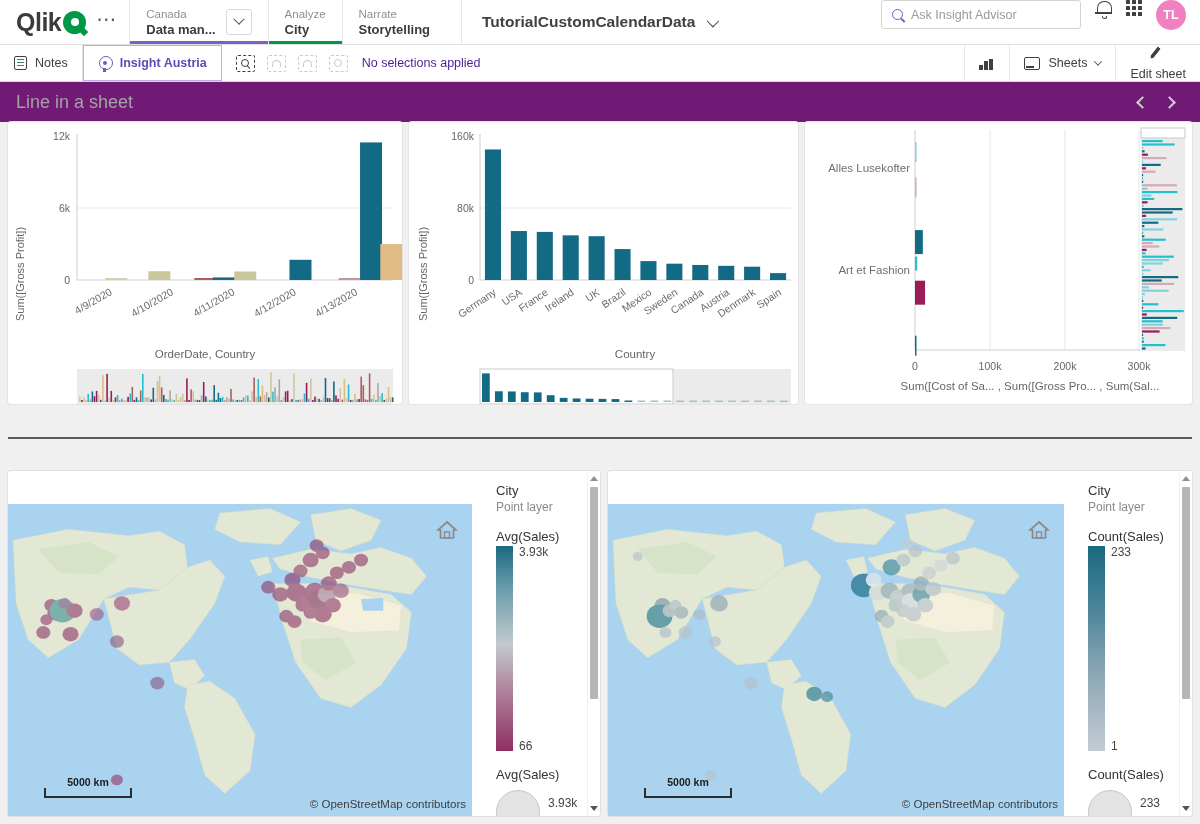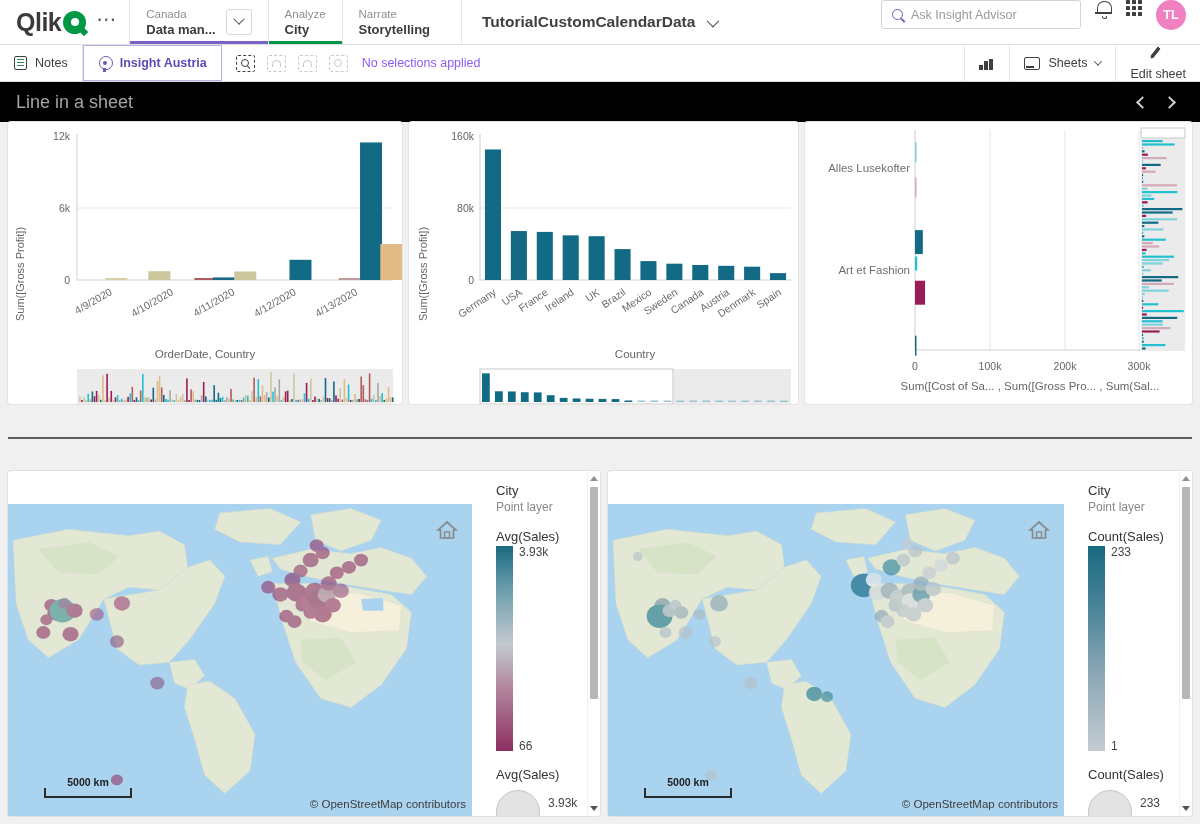--- a/index.html
+++ b/index.html
@@ -110,37 +110,37 @@
   .sel-ic {
     width: 19px; height: 17px; position: relative; display:flex; align-items:center; justify-content:center;
   }
   .dashed-box { position:absolute; inset:0; border: 1.3px dashed #404040; border-radius:2px;}
   .dashed-box.dim { border-color:#c9c9c9; }
   .inner-mag { width:8px;height:8px;border:1.4px solid #404040;border-radius:50%;position:relative;}
   .inner-mag::after{content:"";position:absolute;width:1.4px;height:4px;background:#404040;right:-1px;bottom:-3px;transform:rotate(-45deg);}
   .arc-l, .arc-r { width:9px;height:7px;border:1.4px solid #c9c9c9;border-bottom:none;border-radius:5px 5px 0 0; position:relative;}
   .arc-r { transform: scaleX(-1); }
   .circ-x { width:8px;height:8px;border:1.4px solid #c9c9c9;border-radius:50%;}
-  .nosel { font-size: 12.5px; color: #8b5cf6; margin-left: 2px; }
+  .nosel { font-size: 12.5px; color: #4c1d95; margin-left: 2px; }
 
   .toolbar2-right { margin-left:auto; display:flex; align-items:stretch; }
   .barchart-ic { width:16px;height:14px; display:flex;align-items:flex-end; gap:1.5px;}
   .barchart-ic span { width:3.5px; background:#404040; }
   .bookmark-ic { width:11px;height:14px;border:1.5px solid #404040;border-bottom:none; position:relative;}
   .bookmark-ic::after{content:"";position:absolute;left:-1.5px;bottom:-6px;width:0;height:0;border-left:6.5px solid transparent;border-right:6.5px solid transparent;border-top:6px solid #fff;}
   .bookmark-ic::before{content:"";position:absolute;left:-1.5px;bottom:-7.5px;width:0;height:0;border-left:6.5px solid transparent;border-right:6.5px solid transparent;border-top:7.5px solid #404040;}
   .sheets-ic { width:16px;height:13px;border:1.5px solid #404040;border-radius:2px;position:relative;}
   .sheets-ic::after{content:"";position:absolute;left:1px;bottom:1px;width:8px;height:1.5px;background:#404040;}
   .pencil-ic { width:15px;height:15px;position:relative;}
   .pencil-ic::before{content:"";position:absolute;left:2px;top:1px;width:4px;height:14px;background:#404040;transform:rotate(38deg);transform-origin:center; clip-path: polygon(0 0,100% 0,100% 82%,50% 100%,0 82%);}
   .chev-s { width:6px;height:6px;border-right:1.5px solid #595959;border-bottom:1.5px solid #595959;transform:rotate(45deg) translate(-1px,-1px);}
 
   
   .sheet-head {
-    height: 40px; display: flex; align-items: center; padding: 0 16px; background:#000000;
+    height: 40px; display: flex; align-items: center; padding: 0 16px; background:#701a75;
   }
   .sheet-title { font-size: 18px; color: #a3a3a3; }
   .sheet-nav { margin-left:auto; display:flex; gap: 18px; padding-right: 10px;}
   .navarrow { width:9px; height:9px; border-right:2px solid #cfcfcf; border-bottom:2px solid #cfcfcf; cursor:pointer;}
   .navarrow.left { transform: rotate(135deg); }
   .navarrow.right { transform: rotate(-45deg); }
 
   
   .chart-row { display: flex; gap: 7px; padding: 0 8px; }
   .card {

